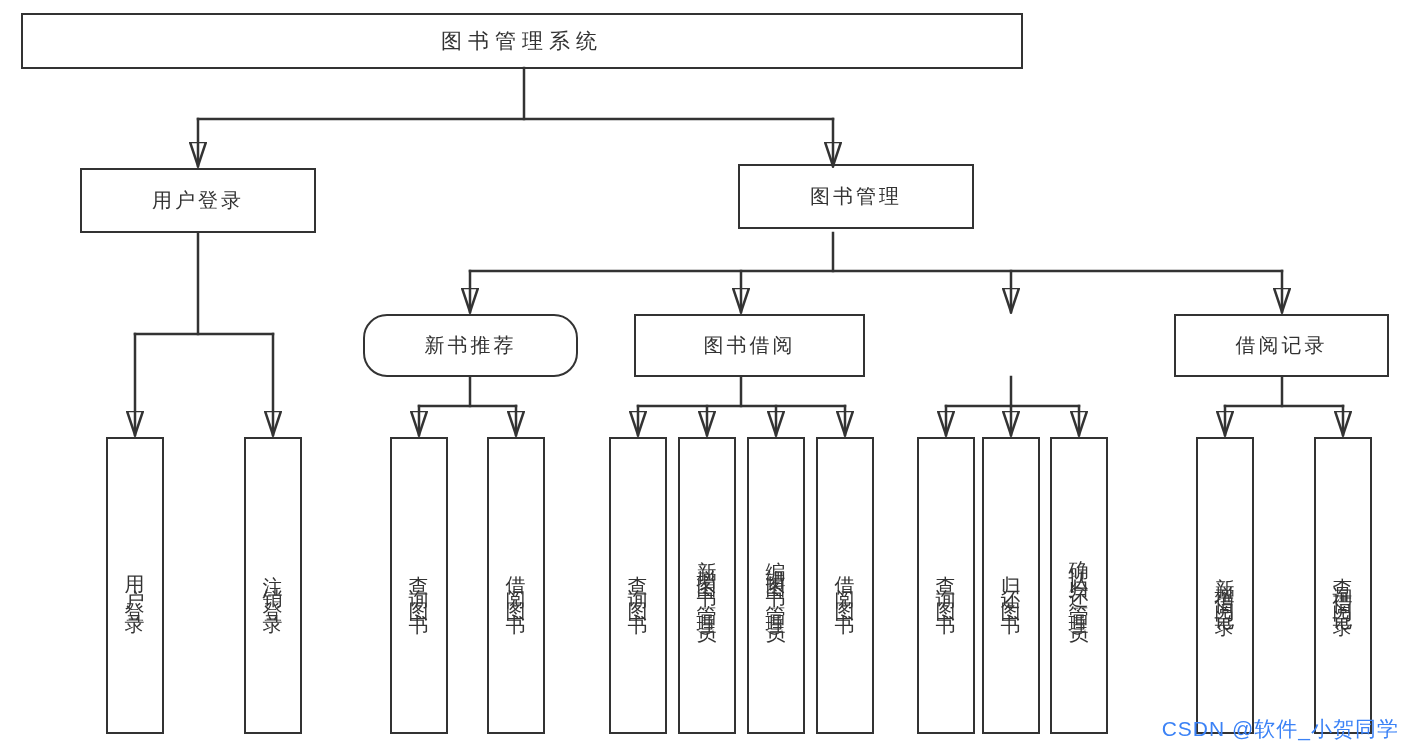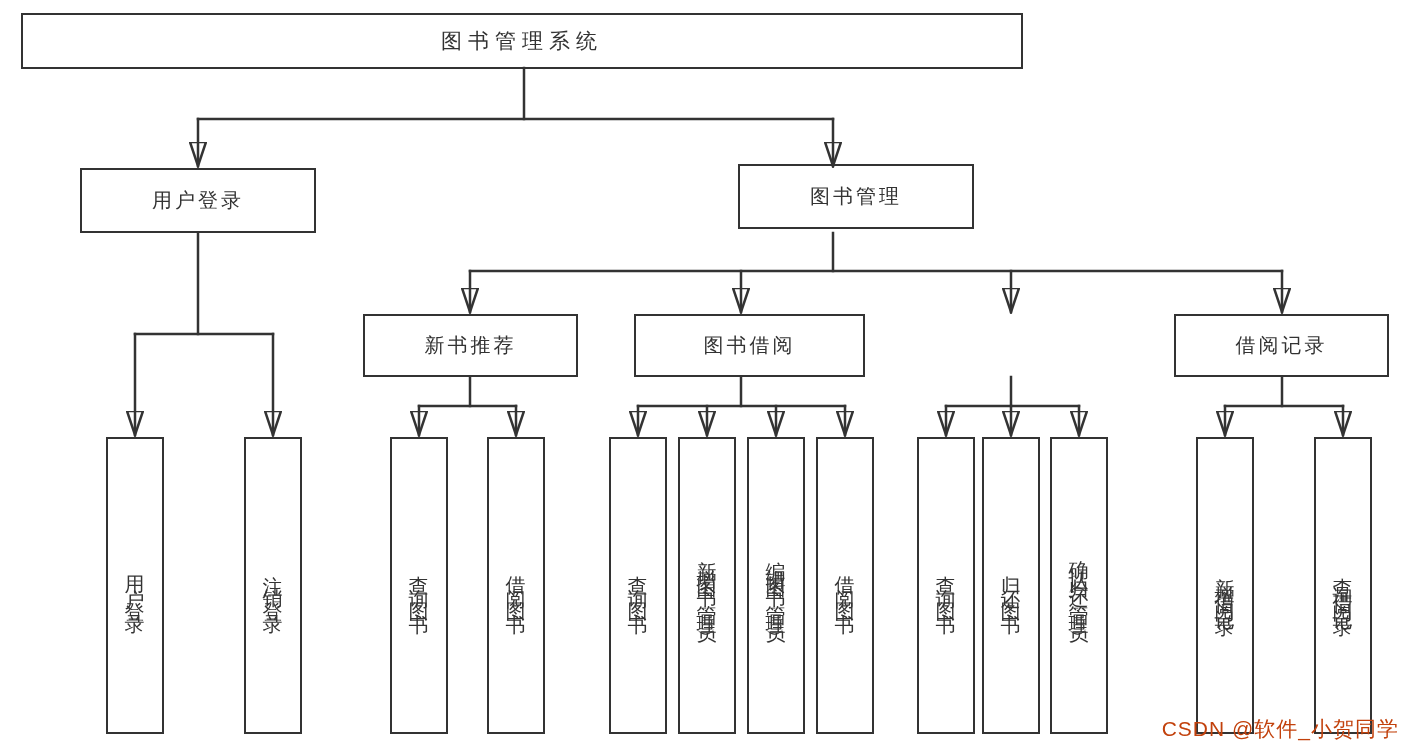--- a/index.html
+++ b/index.html
@@ -70,21 +70,21 @@
     white-space: nowrap;
   }
   .vnode span.ls6 { letter-spacing: 8px; }
   .vnode span.ls9 { letter-spacing: 9px; }
   .watermark {
     position: absolute;
     right: 6px;
     bottom: 4px;
     font-size: 21px;
     letter-spacing: 1px;
-    color: #c2410c;
+    color: #3b82f6;
     white-space: nowrap;
     z-index: 5;
   }
 </style>
 </head>
 <body>
 
 <div class="stage">
 
   <svg class="wires" width="1405" height="747" viewBox="0 0 1405 747">
@@ -133,21 +133,21 @@
     <path d="M1225 406 H1343"></path>
     <path d="M1225 406 V435" marker-end="url(#arrow)"></path>
     <path d="M1343 406 V435" marker-end="url(#arrow)"></path>
   </svg>
 
   <div class="node root" style="left:21px; top:13px; width:1002px; height:56px;">图书管理系统</div>
 
   <div class="node" style="left:80px; top:168px; width:236px; height:65px;">用户登录</div>
   <div class="node" style="left:715px; top:164px; width:236px; height:65px;margin-left:23px;">图书管理</div>
 
-  <div class="node" style="left:363px; top:314px; width:215px; height:63px;">新书推荐</div>
+  <div class="node" style="left:363px; top:314px; width:215px; height:63px;border-radius:24px;">新书推荐</div>
   <div class="node" style="left:634px; top:314px; width:231px; height:63px;">图书借阅</div>
   <div class="node" style="left:1174px; top:314px; width:215px; height:63px;">借阅记录</div>
 
   <div class="vnode" style="left:106px;">
     <span>用户登录</span>
   </div>
   <div class="vnode" style="left:244px;">
     <span>注销登录</span>
   </div>
 

